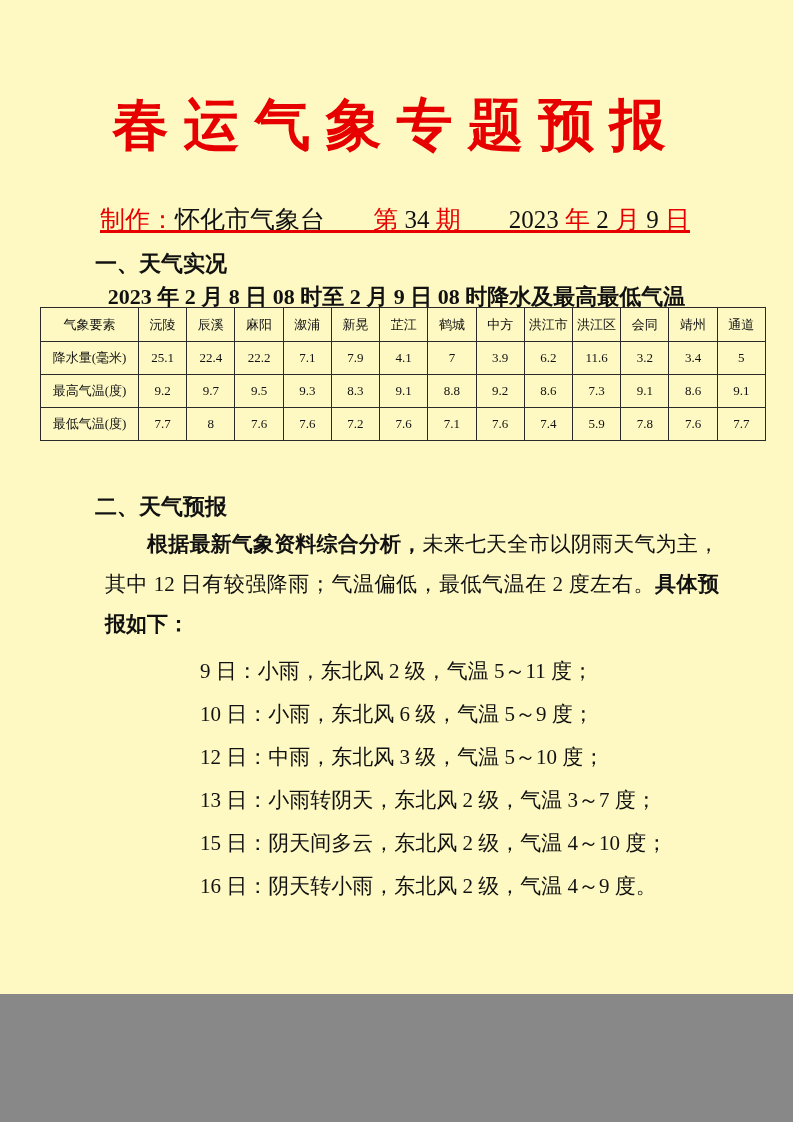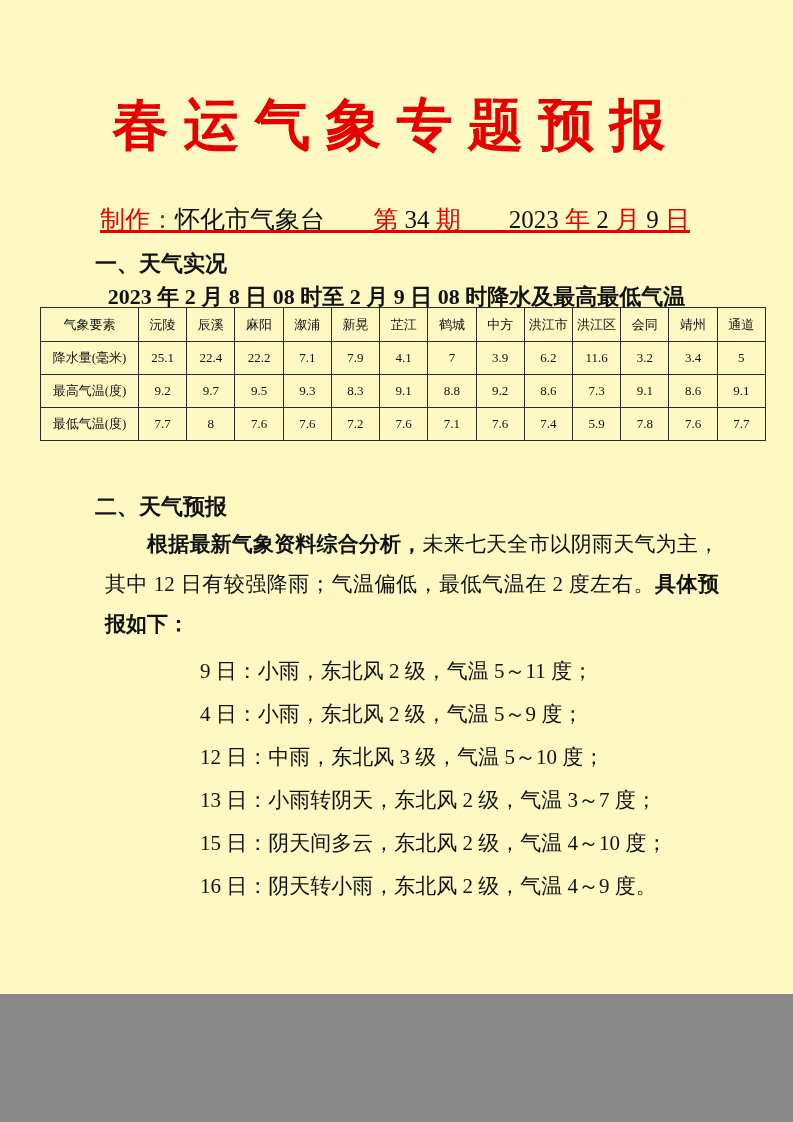--- a/index.html
+++ b/index.html
@@ -154,20 +154,20 @@
         </tr>
       </tbody>
   </table>
 
   <h2 class="sec-heading" id="sec2-heading">二、天气预报</h2>
 
   <p class="para"><span class="bold">根据最新气象资料综合分析，</span><span>未来七天全市以阴雨天气为主，其中 12 日有较强降雨；气温偏低，最低气温在 2 度左右。</span><span class="bold">具体预报如下：</span></p>
 
   <div class="forecast-list" id="forecast-list">
       <div class="forecast-line">9 日：小雨，东北风 2 级，气温 5～11 度；</div>
-      <div class="forecast-line">4 日：小雨，东北风 2 级，气温 5～9 度；</div>
+      <div class="forecast-line">10 日：小雨，东北风 6 级，气温 5～9 度；</div>
       <div class="forecast-line">12 日：中雨，东北风 3 级，气温 5～10 度；</div>
       <div class="forecast-line">13 日：小雨转阴天，东北风 2 级，气温 3～7 度；</div>
       <div class="forecast-line">15 日：阴天间多云，东北风 2 级，气温 4～10 度；</div>
       <div class="forecast-line">16 日：阴天转小雨，东北风 2 级，气温 4～9 度。</div>
     </div>
 
 </div>
 
 </body></html>

